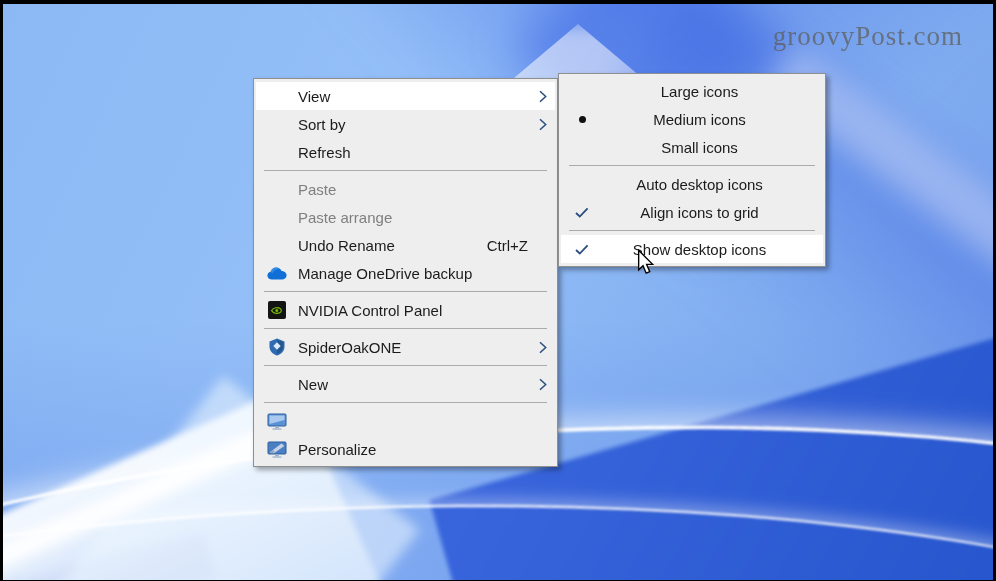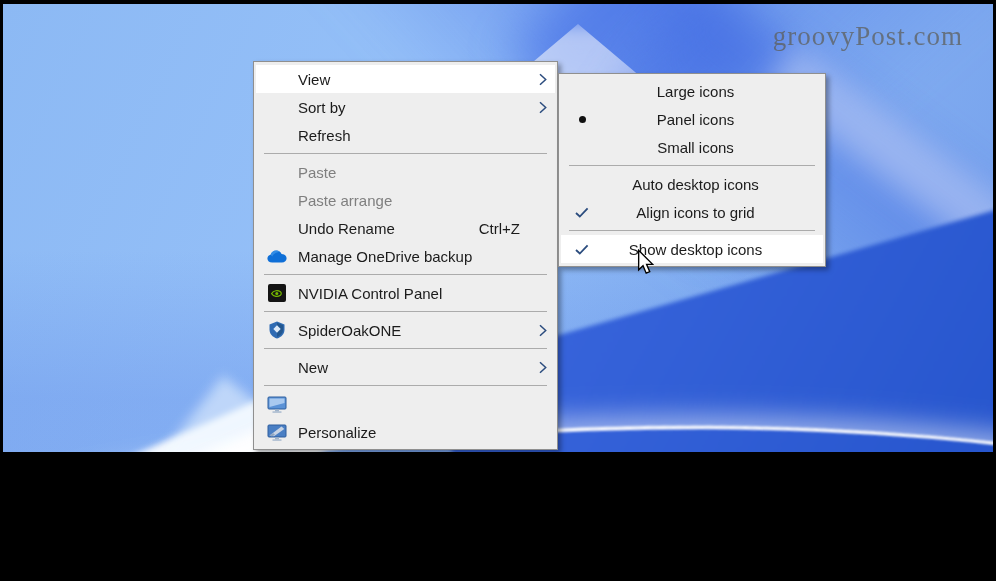--- a/index.html
+++ b/index.html
@@ -2,21 +2,21 @@
 <html style="--menu-bg: #eeeeee; --menu-border: #8f8f8f; --menu-text: #1b1b1b; --menu-disabled: #7f7f7f; --menu-separator: #ababab; --menu-highlight: #ffffff; --glyph-blue: #2b4c7e; --onedrive-blue: #0f6fd7; --nvidia-green: #76b900; --spideroak-blue: #2f6bb3; --display-blue: #5b92d6; --desktop-blue: #8cb9f4; --watermark-gray: #5d5d57;"><head>
 <meta charset="utf-8">
 <style>
   html,body{margin:0;padding:0;}
   body{
     width:996px;height:581px;position:relative;background:#000;overflow:hidden;
     font-family:"Liberation Sans",sans-serif;
   }
   
   .desktop{
-    position:absolute;left:3px;top:4px;width:990px;height:448px;overflow:hidden;
+    position:absolute;left:3px;top:4px;width:990px;height:576px;overflow:hidden;
     background:linear-gradient(115deg,#8cb9f4 0%,#95c0f8 40%,#83aff1 70%,#749fec 100%);
   }
   .bg{position:absolute;pointer-events:none;}
   .bg-dark-peak-l{left:300px;top:-150px;width:430px;height:280px;transform:rotate(48deg);
     background:linear-gradient(to bottom,rgba(70,112,230,.75),rgba(70,112,230,0));filter:blur(22px);}
   .bg-dark-peak-r{left:545px;top:-170px;width:520px;height:300px;transform:rotate(-42deg);
     background:linear-gradient(to bottom,rgba(70,112,230,.7),rgba(70,112,230,0));filter:blur(22px);}
   .bg-light-wedge{left:480px;top:20px;width:190px;height:80px;
     clip-path:polygon(50% 0,100% 100%,0 100%);background:rgba(255,255,255,.55);filter:blur(9px);}
   .bg-dark-arm{left:700px;top:-30px;width:900px;height:260px;transform:rotate(37deg);transform-origin:top left;
@@ -47,28 +47,28 @@
     color:var(--watermark-gray,#5d5d57);opacity:.72;
   }
   
   .menu{
     position:absolute;background:var(--menu-bg,#eee);
     border:1px solid var(--menu-border,#8f8f8f);
     box-shadow:3px 3px 5px rgba(0,0,0,.35);
     padding:3px 0;box-sizing:border-box;
     font-size:15px;color:var(--menu-text,#1b1b1b);
   }
-  .main-menu{left:250px;top:57px;width:305px;}
+  .main-menu{left:250px;top:74px;width:305px;}
   .sub-menu{left:555px;top:69px;width:268px;text-align:center;}
   .mi{height:28px;display:flex;align-items:center;margin:0 2px;cursor:default;}
   .mi.hl{background:var(--menu-highlight,#fff);}
   .mi .gutter{width:42px;flex:none;display:flex;align-items:center;justify-content:center;}
   .mi .label{flex:1;white-space:nowrap;}
   .mi.disabled .label{color:var(--menu-disabled,#7f7f7f);}
-  .mi .shortcut{margin-right:16px;white-space:nowrap;}
+  .mi .shortcut{margin-right:8px;white-space:nowrap;}
   .mi .chev{width:14px;margin-right:5px;flex:none;display:flex;align-items:center;justify-content:center;}
   .sep{height:1px;background:var(--menu-separator,#ababab);margin:4px 10px;}
   .bullet{width:7px;height:7px;border-radius:50%;background:#101010;display:block;}
   .cursor{position:absolute;left:634px;top:245px;z-index:50;}
 </style>
 </head>
 <body>
 
 <div class="desktop">
   <div class="bg bg-dark-peak-l"></div>
@@ -234,21 +234,21 @@
     <span class="gutter"></span>
     <span class="label">Large icons</span>
     <span class="shortcut"></span>
     <span class="chev"></span>
   </div>
 
   <div class="mi">
     <span class="gutter">
           <span class="bullet"></span>
         </span>
-    <span class="label">Panel icons</span>
+    <span class="label">Medium icons</span>
     <span class="shortcut"></span>
     <span class="chev"></span>
   </div>
 
   <div class="mi">
     <span class="gutter"></span>
     <span class="label">Small icons</span>
     <span class="shortcut"></span>
     <span class="chev"></span>
   </div>

